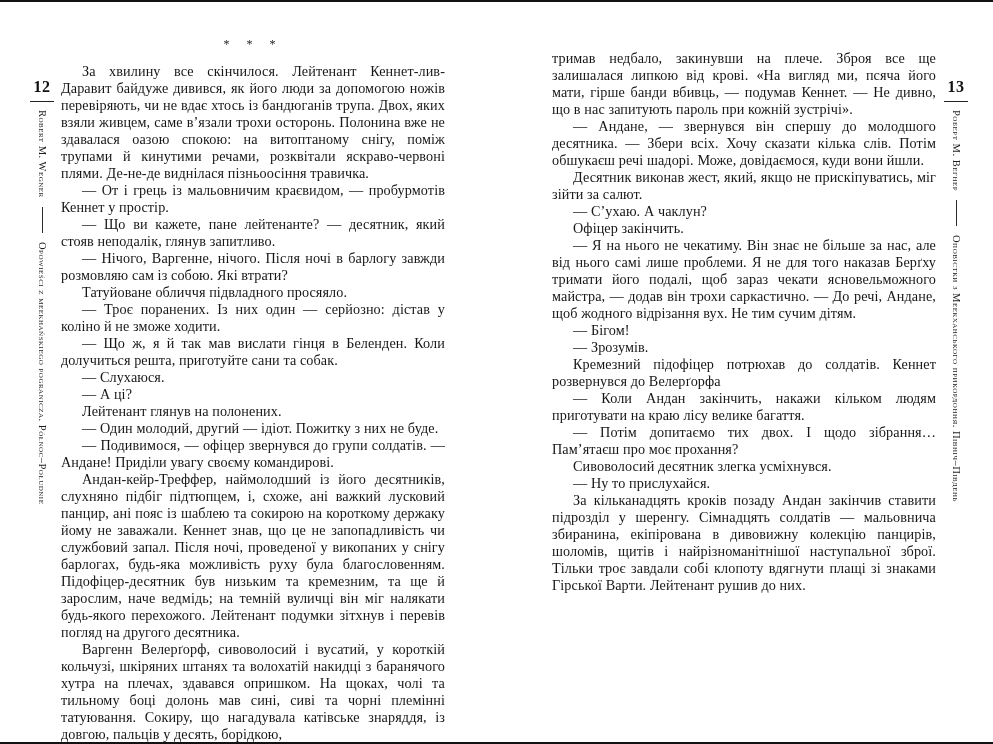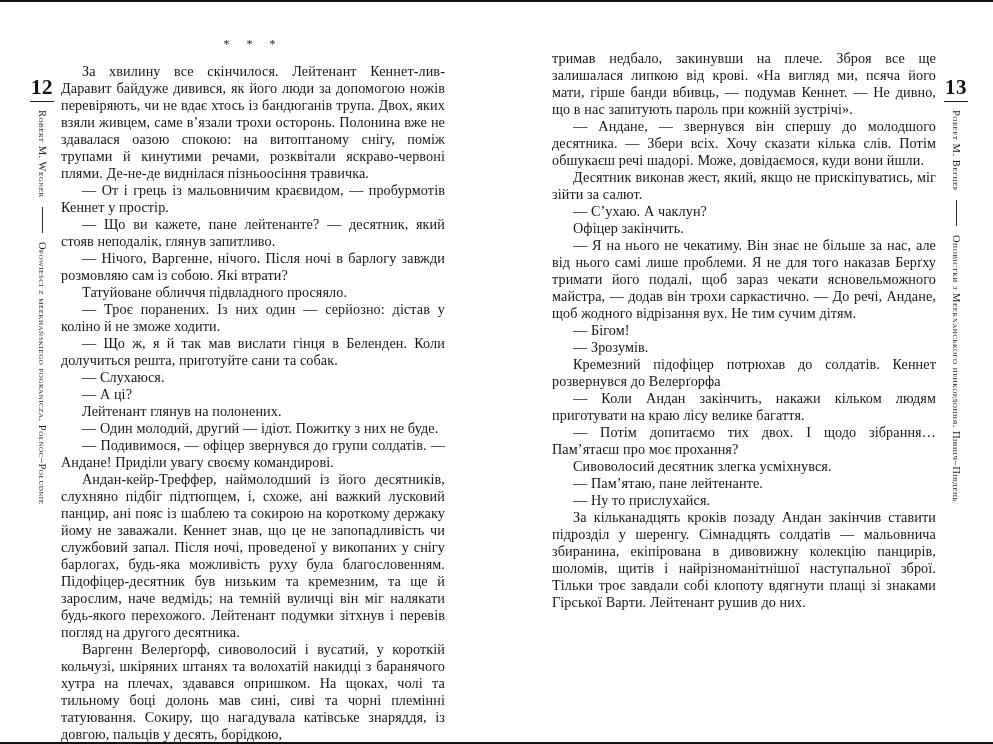--- a/index.html
+++ b/index.html
@@ -44,21 +44,21 @@
     top:76px;
     width:36px;
     display:flex;
     flex-direction:column;
     align-items:center;
   }
   .margin-strip.left  { left:24px; }
   .margin-strip.right { left:938px; }
   .pagenum {
     font-weight:bold;
-    font-size:21px;
+    font-size:16px;
     line-height:22px;
     color:#111111;
     letter-spacing:0.5px;
   }
   .pagenum-rule {
     width:24px; height:0;
     border-top:1.4px solid #222222;
     margin:3px 0 8px 0;
   }
   .vertical-run {
@@ -160,21 +160,20 @@
 
         <p>Кремезний підофіцер потрюхав до солдатів. Кеннет розвернувся до Велерґорфа</p>
 
         <p>— Коли Андан закінчить, накажи кільком людям приготувати на краю лісу велике багаття.</p>
 
 
         <p>— Потім допитаємо тих двох. І щодо зібрання… Пам’ятаєш про моє прохання?</p>
 
         <p>Сивоволосий десятник злегка усміхнувся.</p>
 
-        <p>— Пам’ятаю, пане лейтенанте.</p>
 
         <p>— Ну то прислухайся.</p>
 
 
         <p>За кільканадцять кроків позаду Андан закінчив ставити підрозділ у шеренгу. Сімнадцять солдатів — мальовнича збиранина, екіпірована в дивовижну колекцію панцирів, шоломів, щитів і найрізноманітнішої наступальної зброї. Тільки троє завдали собі клопоту вдягнути плащі зі знаками Гірської Варти. Лейтенант рушив до них.</p>
       </div>
   </div>
 
 </div>
 

